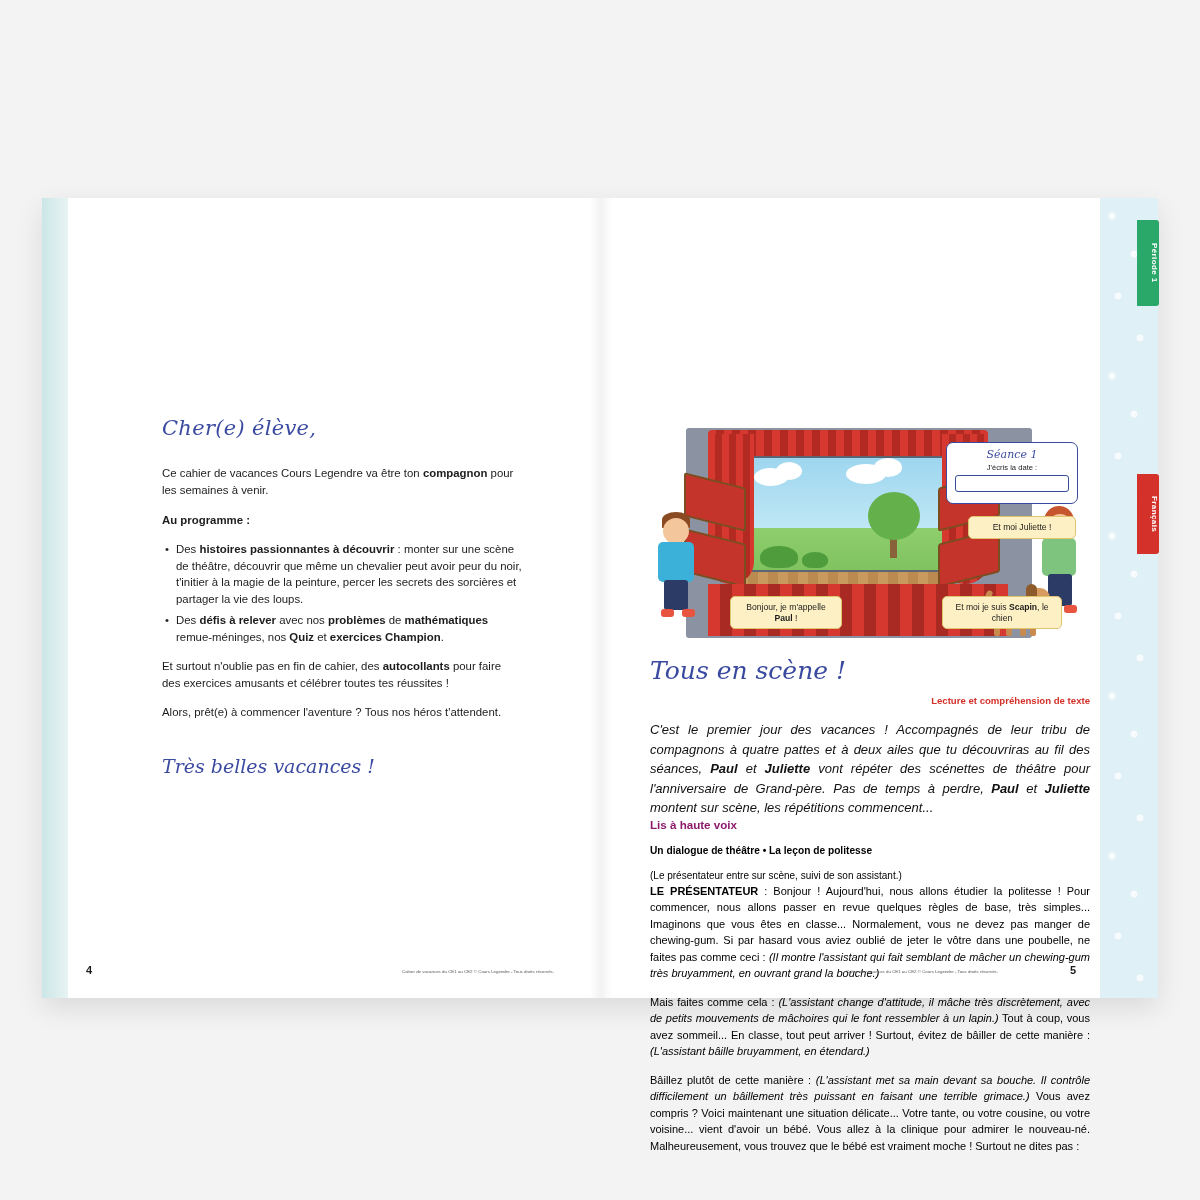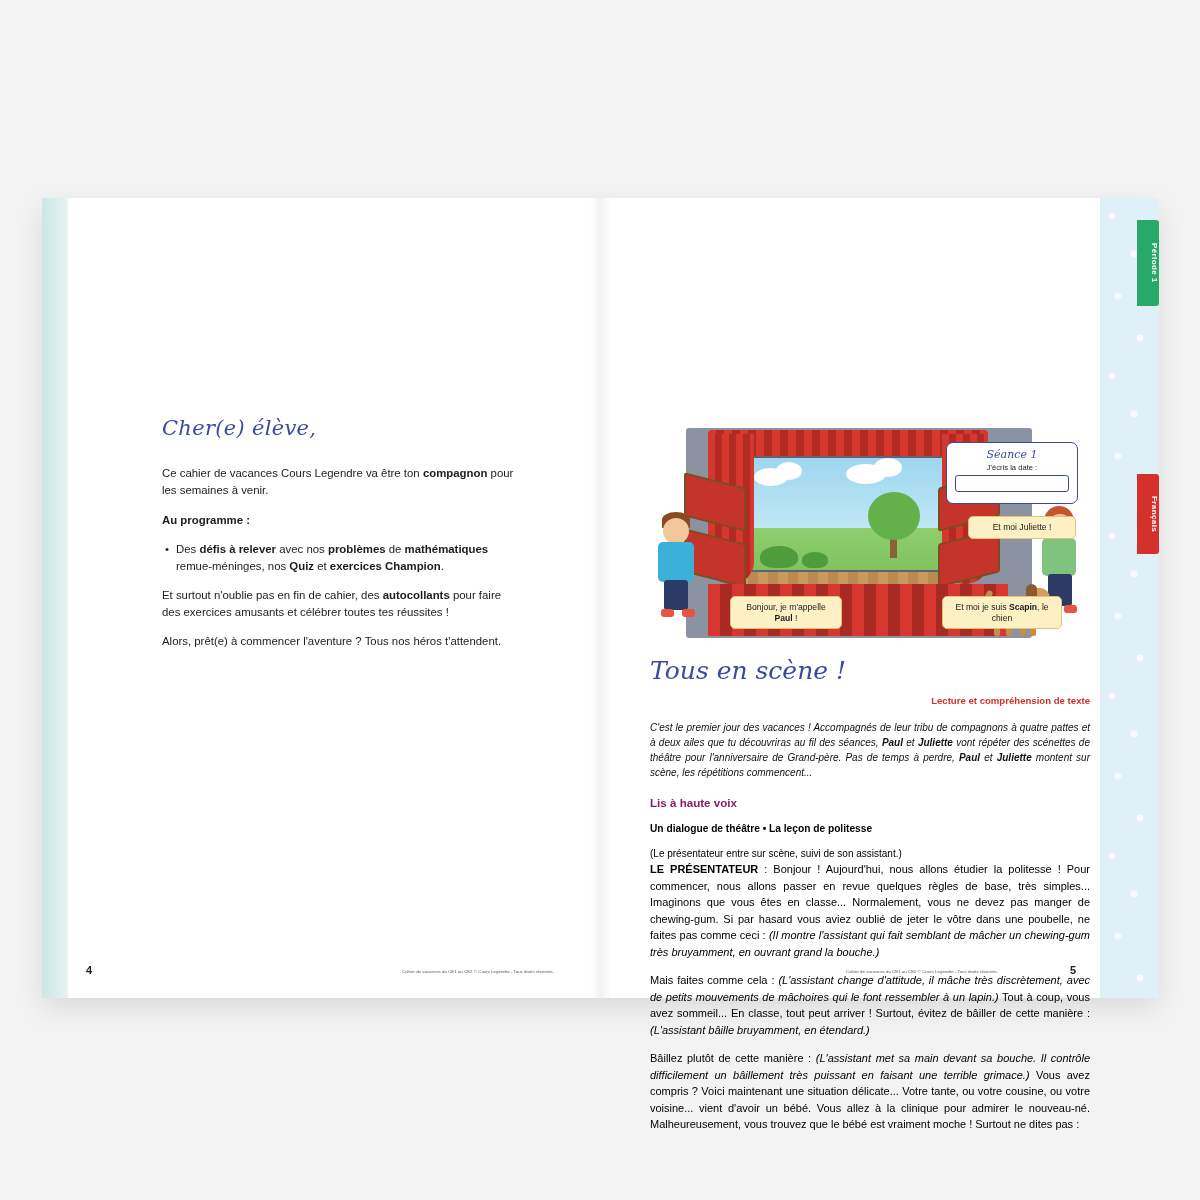--- a/index.html
+++ b/index.html
@@ -293,25 +293,24 @@
   }
   .rubric {
     text-align: right;
     color: #d3312a;
     font-weight: bold;
     font-size: 9.6px;
     margin-bottom: 14px;
   }
   .intro {
     font-style: italic;
-    font-size: 10px;
+    font-size: 13px;
     line-height: 1.5;
     text-align: justify;
     color: #111;
-    margin-bottom: 16px;
   }
   .intro strong { font-style: italic; font-weight: bold; }
   .lis {
     color: #8d1a6b;
     font-weight: bold;
     font-size: 11.6px;
     margin-bottom: 14px;
   }
   .subtitle {
     font-weight: bold;
@@ -381,24 +380,26 @@
     <div class="page-texture-right"></div>
     <div class="spine"></div>
 
     <div class="left-content">
       <div class="script-title">Cher(e) élève,</div>
       <p>
         Ce cahier de vacances Cours Legendre va être ton <strong>compagnon</strong> pour les semaines à venir.
       </p>
       <p><strong>Au programme :</strong></p>
       <ul class="prog">
+        <li>Des <strong>histoires passionnantes à découvrir</strong> : monter sur une scène de théâtre, découvrir que même un chevalier peut avoir peur du noir, t'initier à la magie de la peinture, percer les secrets des sorcières et partager la vie des loups.</li>
         <li>Des <strong>défis à relever</strong> avec nos <strong>problèmes</strong> de <strong>mathématiques</strong> remue-méninges, nos <strong>Quiz</strong> et <strong>exercices</strong> <strong>Champion</strong>.</li>
       </ul>
       <p>Et surtout n'oublie pas en fin de cahier, des <strong>autocollants</strong> pour faire des exercices amusants et célébrer toutes tes réussites !</p>
       <p>Alors, prêt(e) à commencer l'aventure ? Tous nos héros t'attendent.</p>
+      <div class="script-closing">Très belles vacances !</div>
     </div>
 
     <div class="folio folio-left">4</div>
     <div class="copyright cp-left">Cahier de vacances du CE1 au CE2 © Cours Legendre - Tous droits réservés.</div>
 
     <div class="right-content">
 
       <div class="illus">
         <div class="stage-bg"></div>
         <div class="stage-inner"></div>

